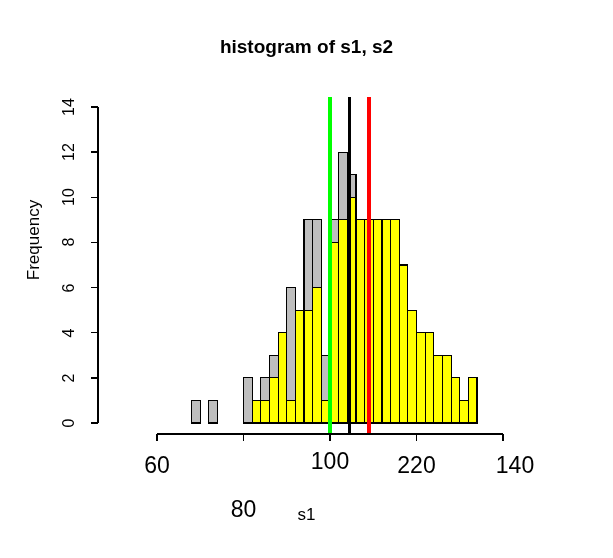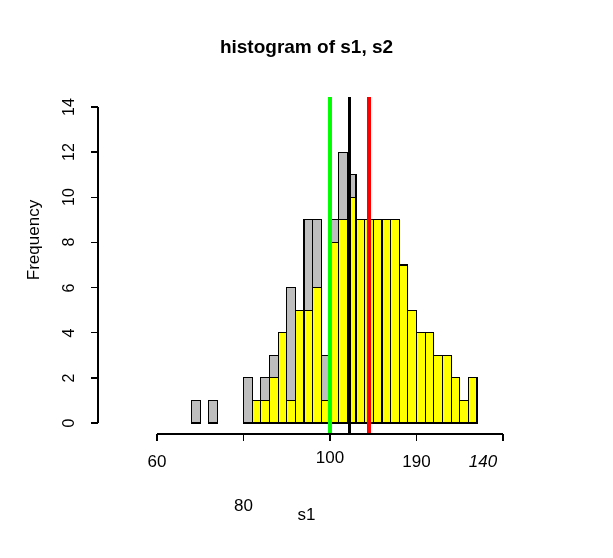--- a/index.html
+++ b/index.html
@@ -57,21 +57,21 @@
     position: absolute;
     font-size: 16px;
     transform: rotate(-90deg);
     transform-origin: center center;
     text-align: center;
     font-family: "Liberation Sans", sans-serif;
     white-space: nowrap;
   }
   .tick-label-x {
     position: absolute;
-    font-size: 17px;
+    font-size: 23px;
     text-align: center;
     font-family: "Liberation Sans", sans-serif;
     white-space: nowrap;
   }
   svg {
     position: absolute;
     left: 0;
     top: 0;
   }
 </style>
@@ -164,17 +164,17 @@
       <div class="tick-label-y" style="width: 40px; left: 49px; top: 278.571px;">6</div>
       <div class="tick-label-y" style="width: 40px; left: 49px; top: 233.429px;">8</div>
       <div class="tick-label-y" style="width: 40px; left: 49px; top: 188.286px;">10</div>
       <div class="tick-label-y" style="width: 40px; left: 49px; top: 143.143px;">12</div>
       <div class="tick-label-y" style="width: 40px; left: 49px; top: 98px;">14</div>
     </div>
   <div id="xtick-labels">
       <div class="tick-label-x" style="width: 60px; left: 127px; top: 452px;">60</div>
       <div class="tick-label-x" style="width: 60px; left: 213.5px; top: 452px; margin-top: 44px;">80</div>
       <div class="tick-label-x" style="width: 60px; left: 300px; top: 448px;">100</div>
-      <div class="tick-label-x" style="width: 60px; left: 386.5px; top: 452px;">190</div>
-      <div class="tick-label-x" style="width: 60px; left: 453px; top: 452px; font-style: italic;">140</div>
+      <div class="tick-label-x" style="width: 60px; left: 386.5px; top: 452px;">220</div>
+      <div class="tick-label-x" style="width: 60px; left: 485px; top: 452px;">140</div>
     </div>
 
 </div>
 
 </body></html>

